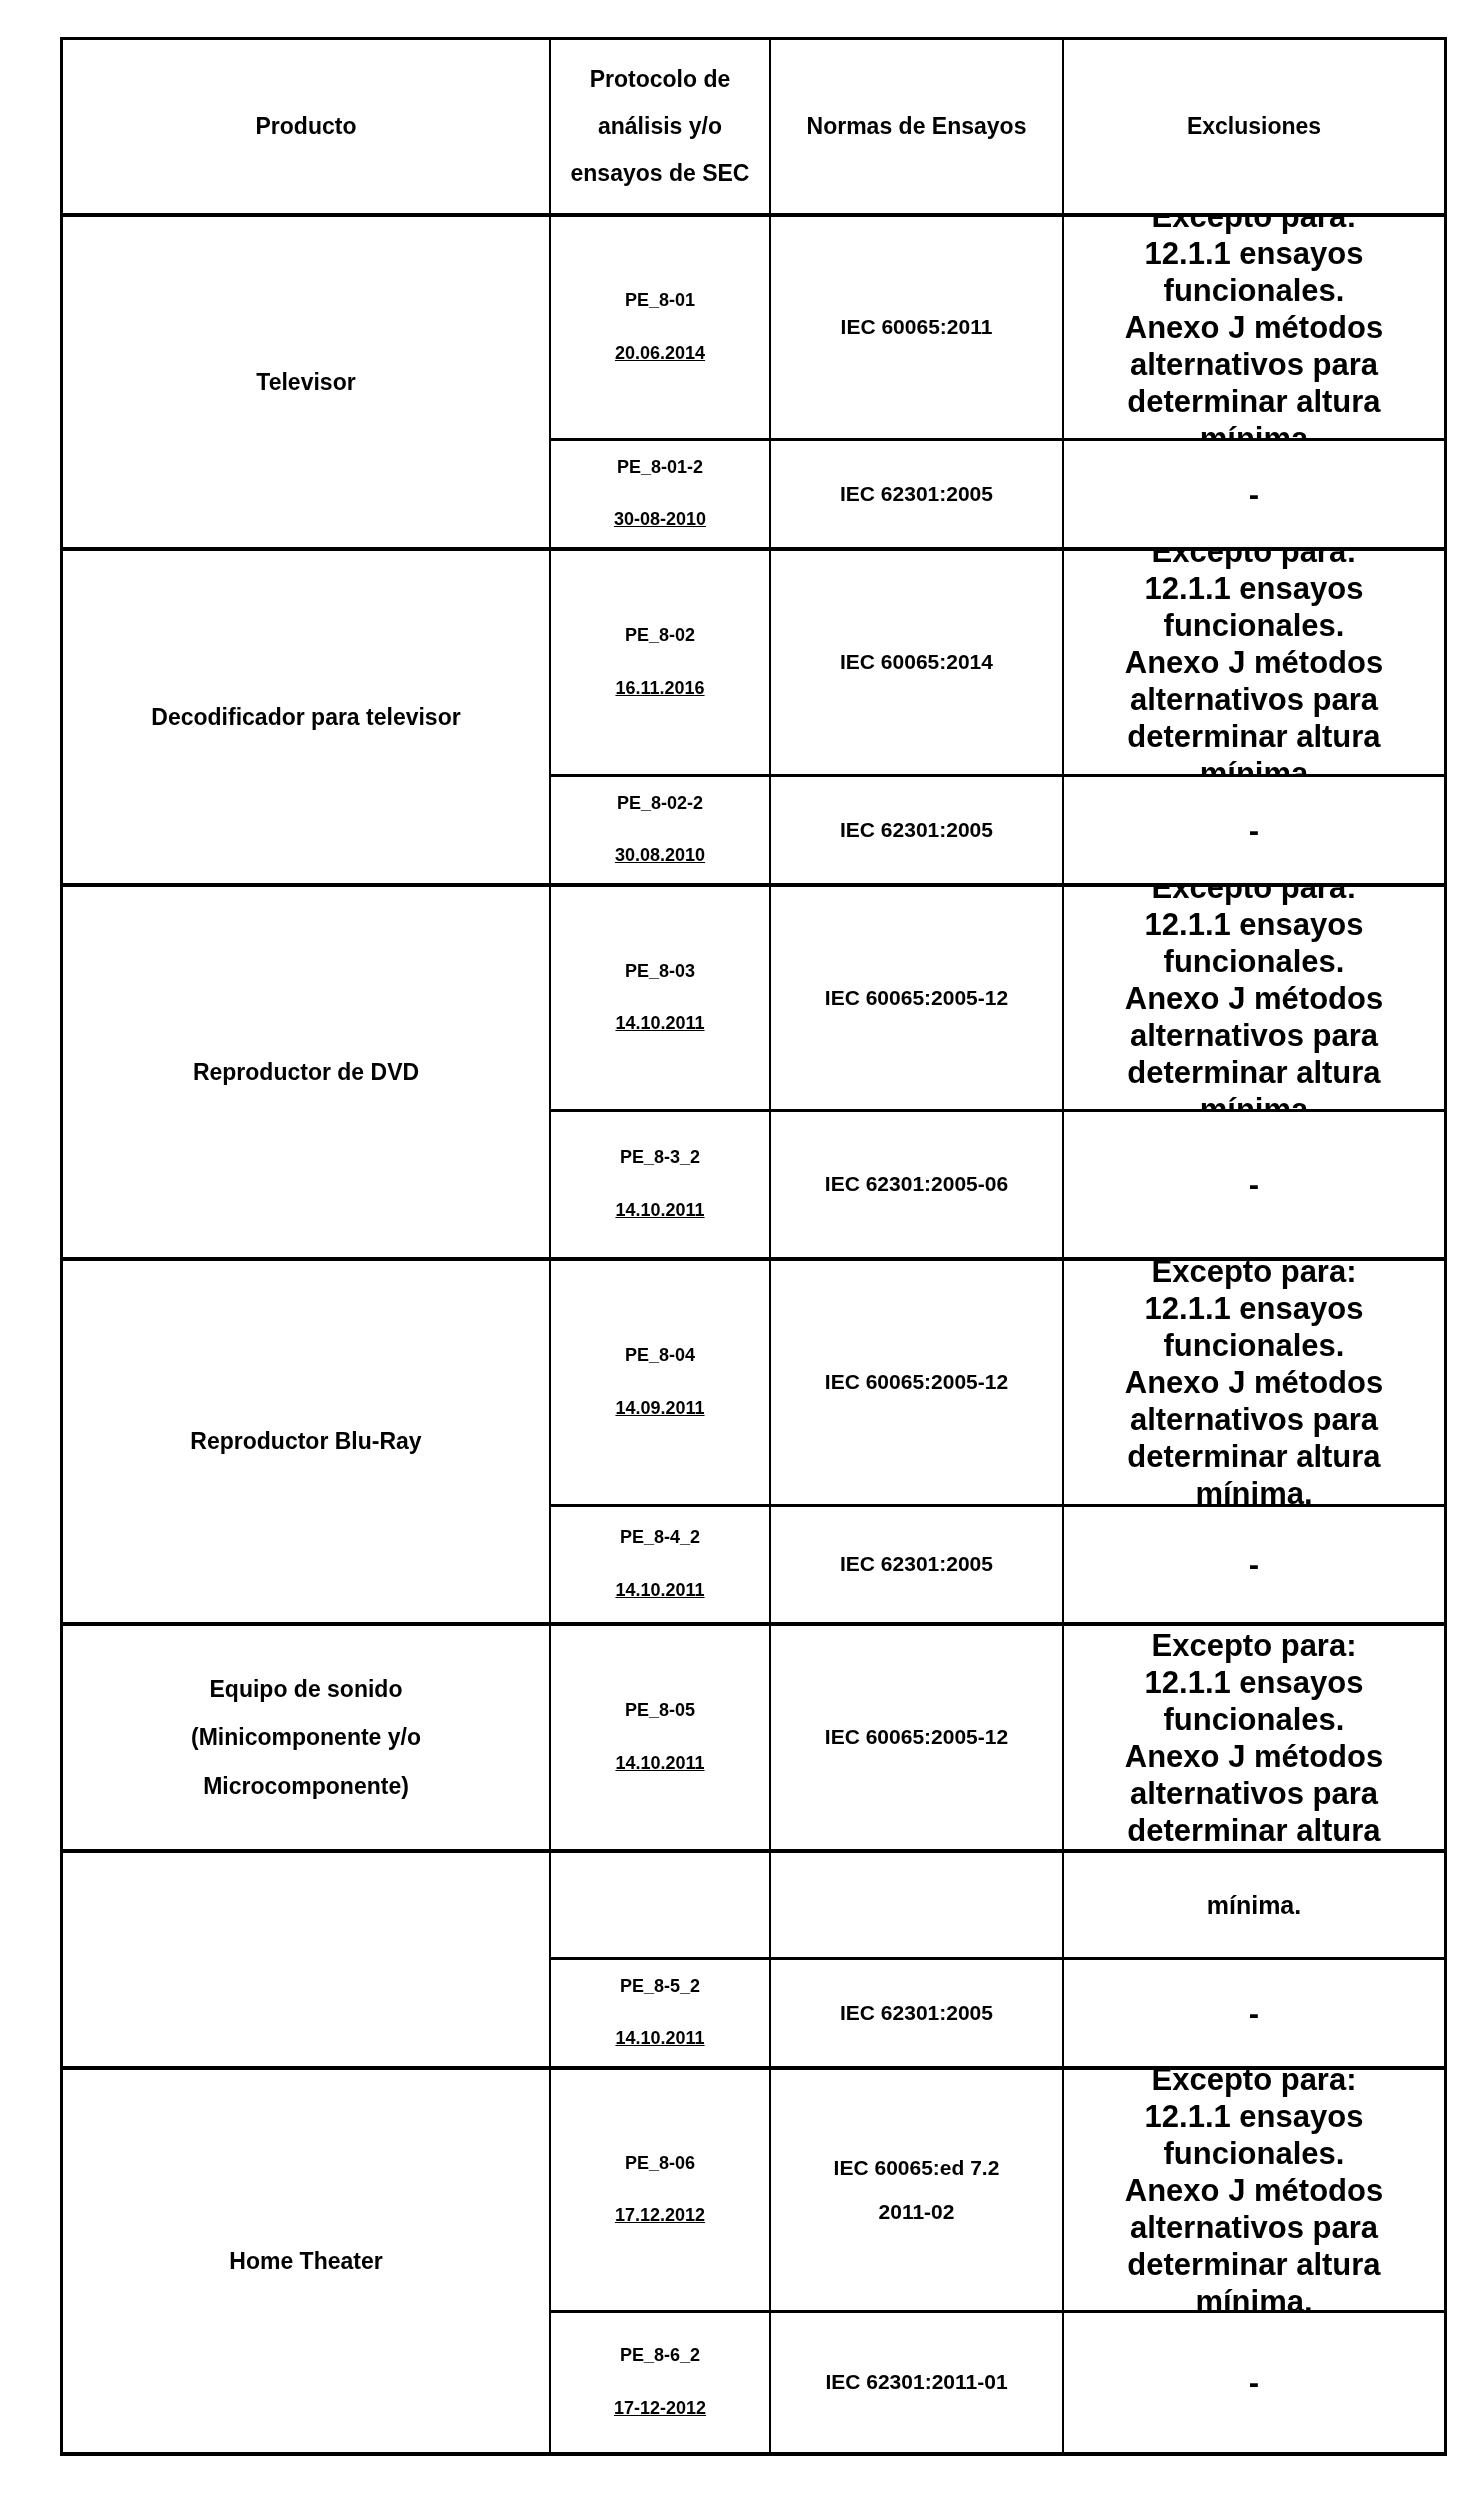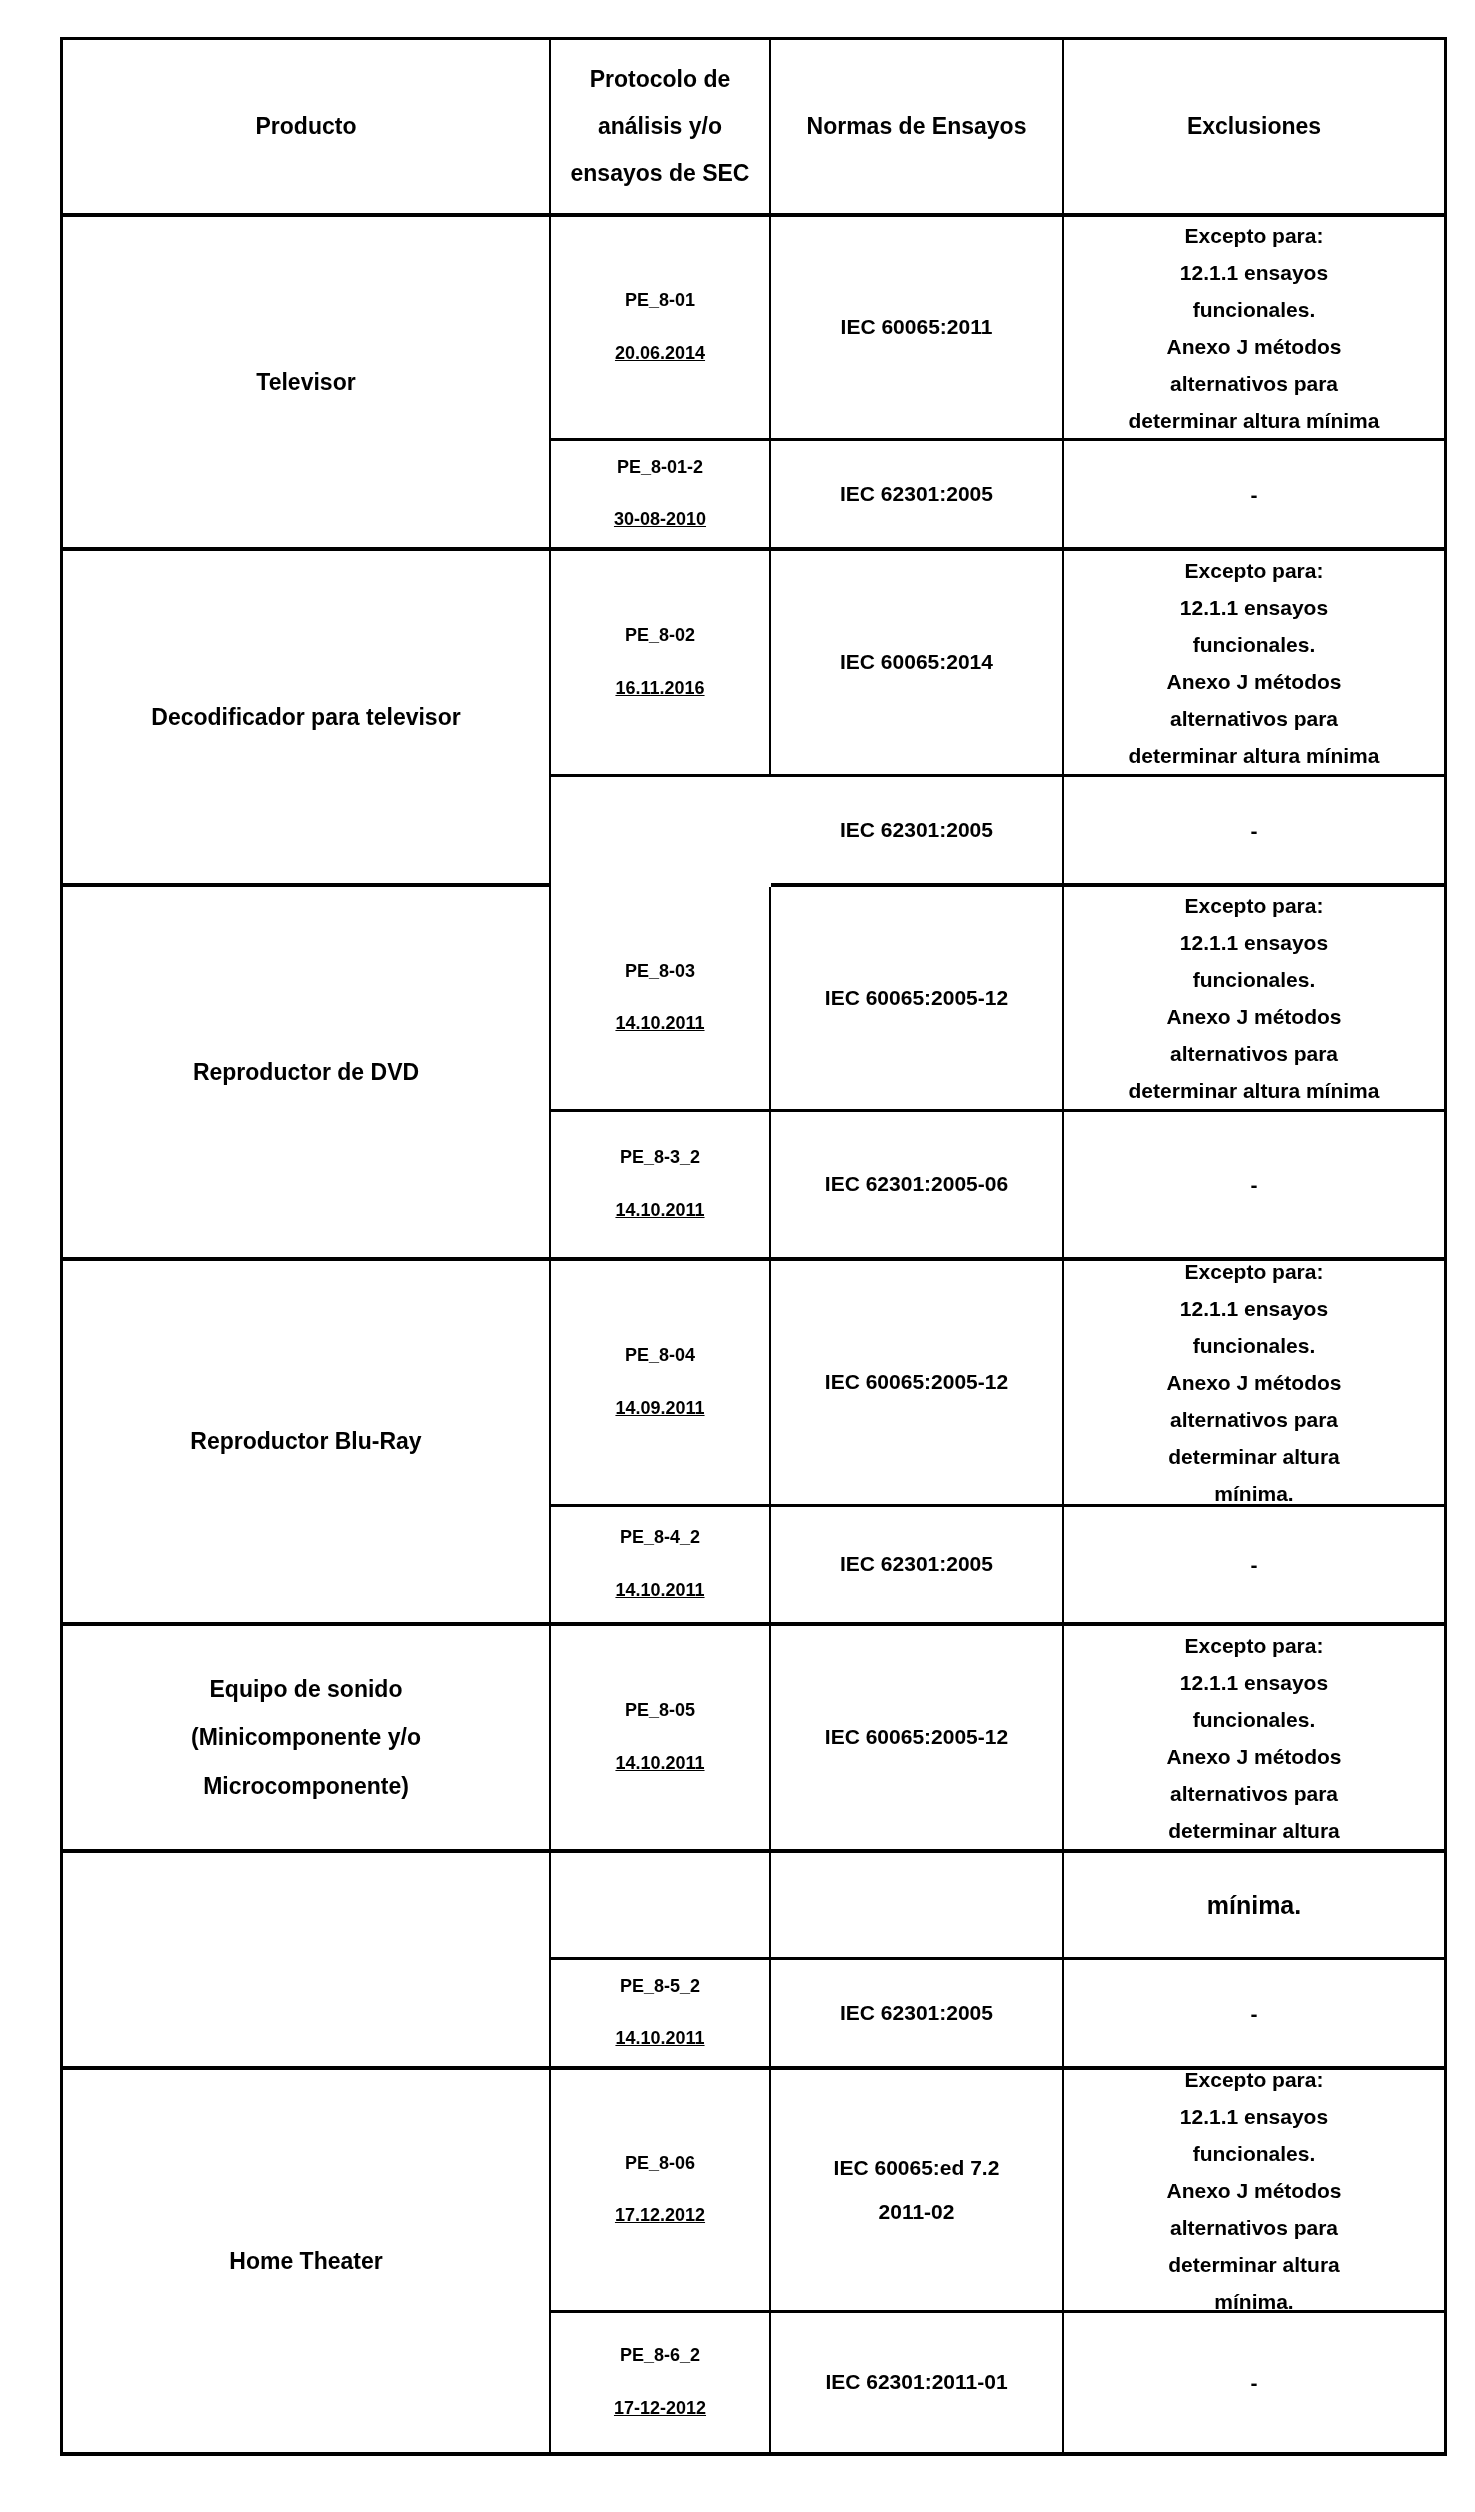--- a/index.html
+++ b/index.html
@@ -39,21 +39,21 @@
     padding: 0 6px;
     overflow: hidden;
   }
   .cell.last { border-right: none; }
   .bb-major { border-bottom: 4.5px solid #000000; }
   .bb-sub   { border-bottom: 3px solid #000000; }
 
   .th       { font-size: 23px; line-height: 2.05; }
   .producto { font-size: 23px; line-height: 2.1; }
   .norma    { font-size: 21px; line-height: 2.1; }
-  .excl     { font-size: 21px; line-height: 37px; }
+  .excl     { font-size: 31px; line-height: 37px; }
   .proto    { font-size: 18px; line-height: 1.55; }
   .proto .fecha { margin-top: 24.6px; text-decoration: underline; }
   .cont     { font-size: 25px; line-height: 37px; }
 </style>
 </head>
 <body>
 
 <div id="doc-table">
 
   <div class="cell th bb-major" style="grid-area:1/1/2/2">Producto</div>
@@ -85,20 +85,24 @@
     <span class="codigo">PE_8-02</span>
     <span class="fecha">16.11.2016</span>
   </div>
   <div class="cell norma bb-sub" style="grid-area:4/3/5/4">IEC 60065:2014</div>
   <div class="cell excl bb-sub last" style="grid-area:4/4/5/5">Excepto para:
 12.1.1 ensayos
 funcionales.
 Anexo J métodos
 alternativos para
 determinar altura mínima</div>
+  <div class="cell proto bb-major" style="grid-area:5/2/6/3">
+    <span class="codigo">PE_8-02-2</span>
+    <span class="fecha">30.08.2010</span>
+  </div>
   <div class="cell norma bb-major" style="grid-area:5/3/6/4">IEC 62301:2005</div>
   <div class="cell excl bb-major last" style="grid-area:5/4/6/5">-</div>
 
   <div class="cell producto bb-major" style="grid-area:6/1/8/2">Reproductor de DVD</div>
   <div class="cell proto bb-sub" style="grid-area:6/2/7/3">
     <span class="codigo">PE_8-03</span>
     <span class="fecha">14.10.2011</span>
   </div>
   <div class="cell norma bb-sub" style="grid-area:6/3/7/4">IEC 60065:2005-12</div>
   <div class="cell excl bb-sub last" style="grid-area:6/4/7/5">Excepto para:

